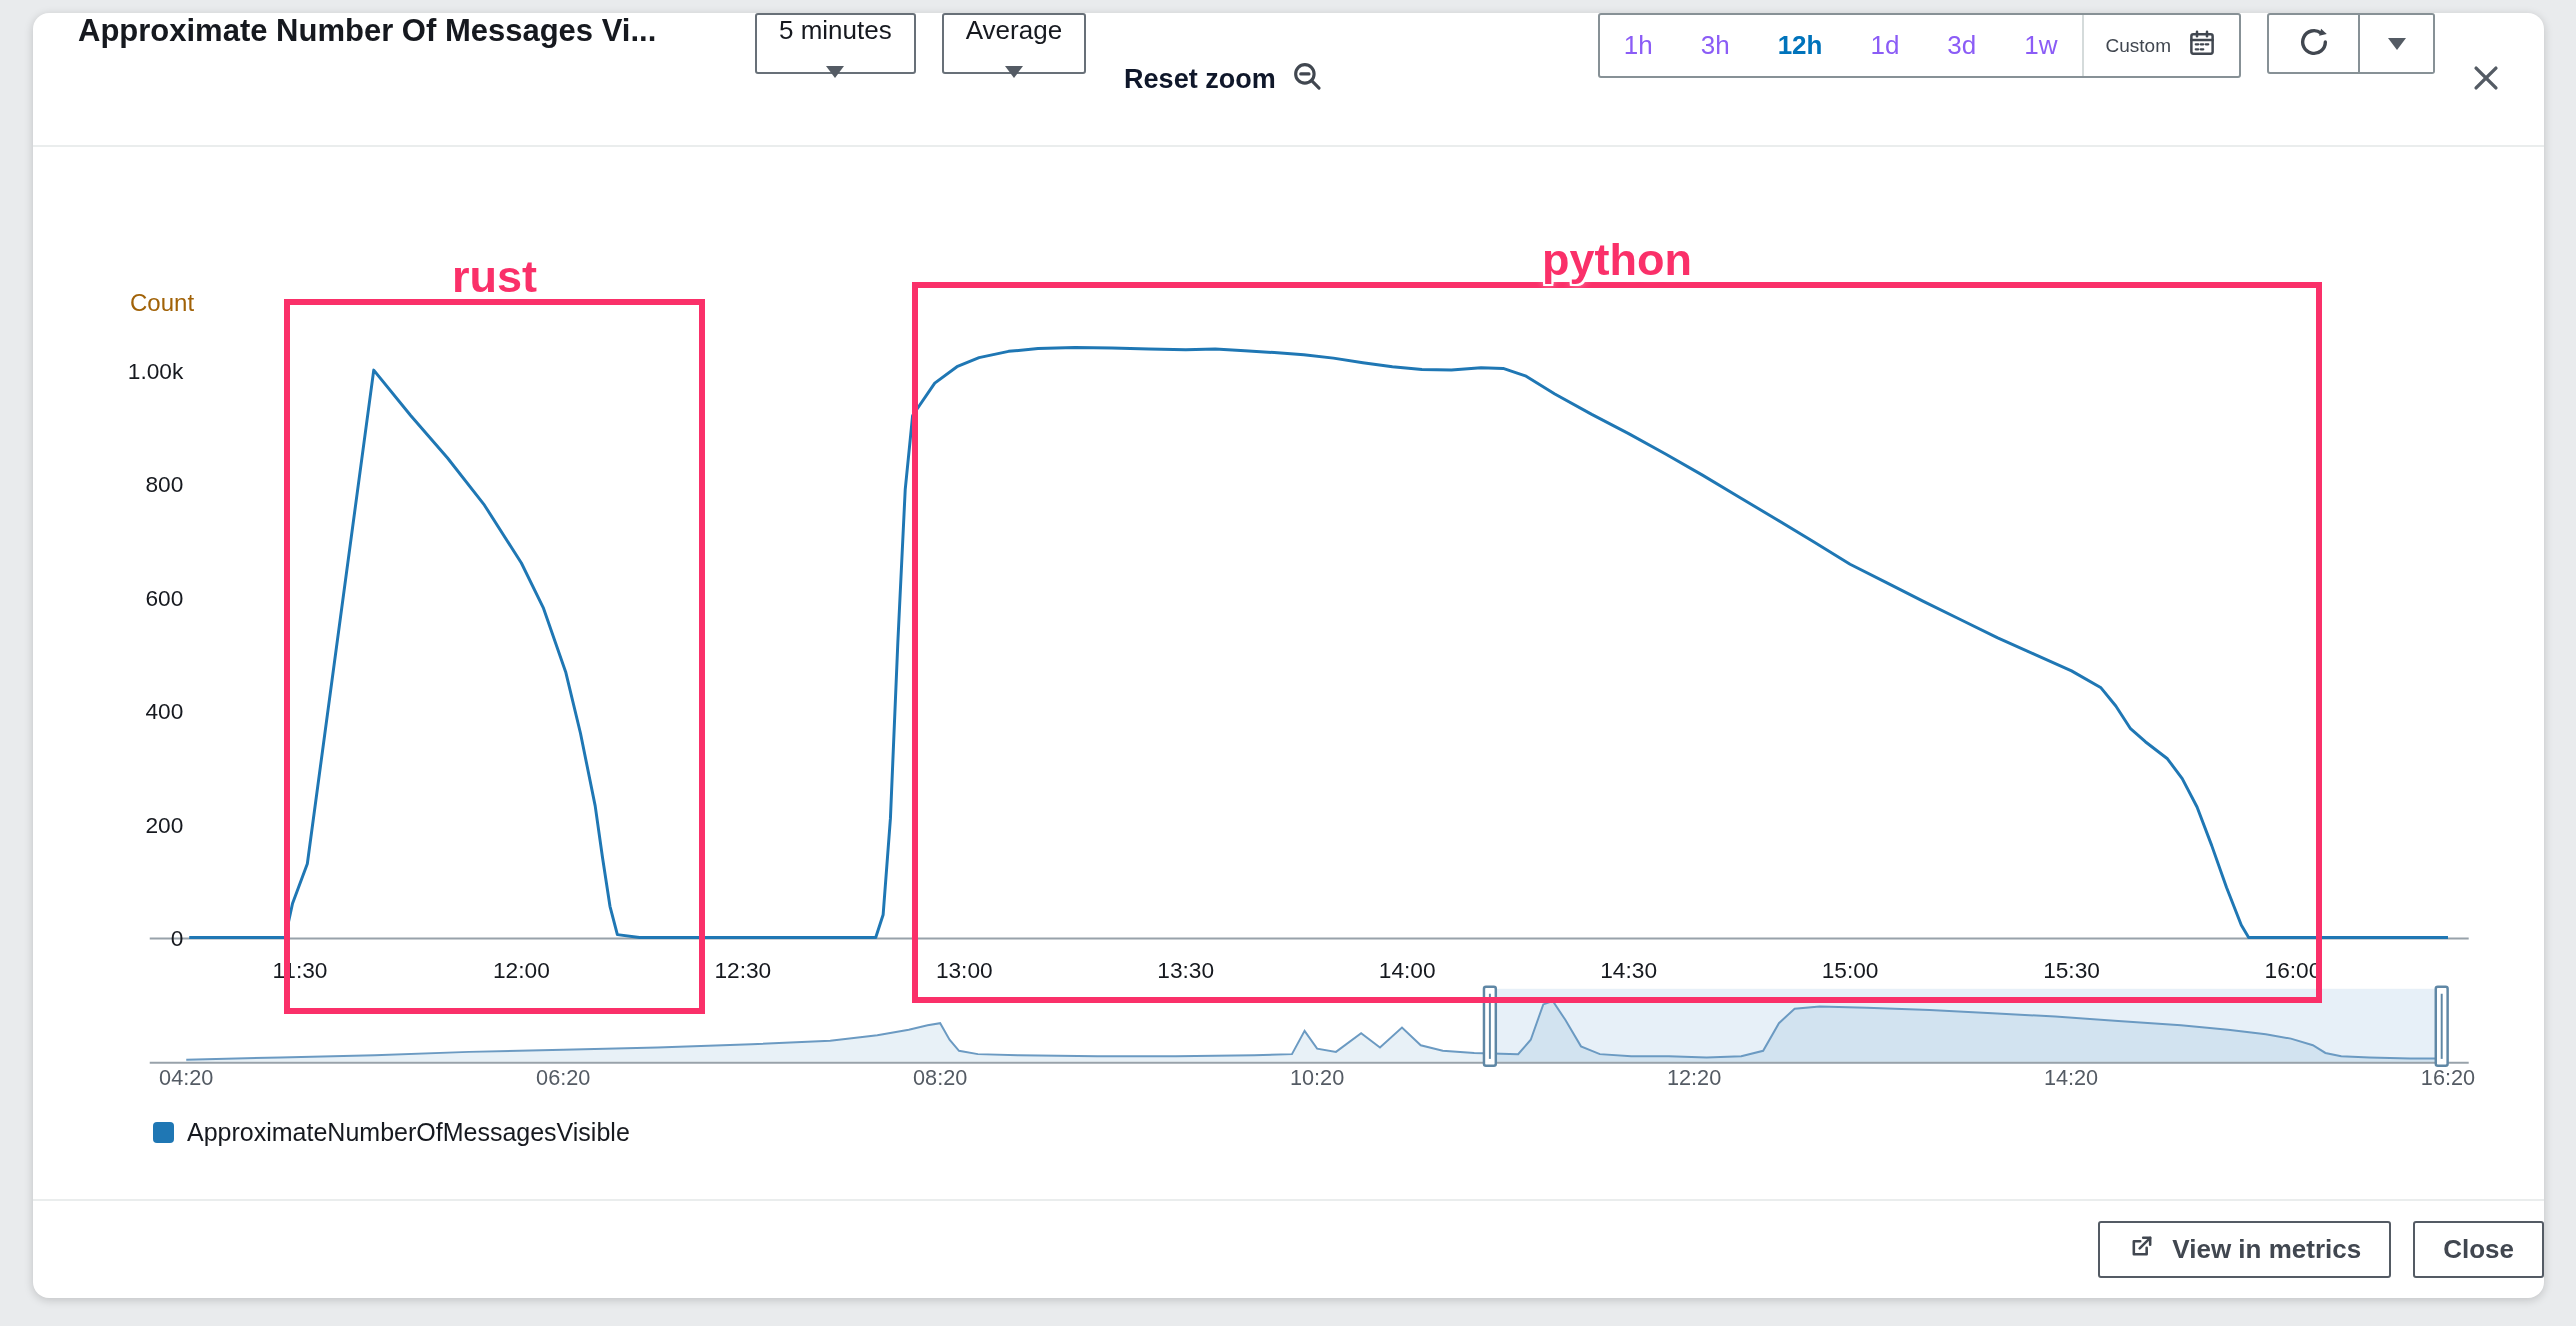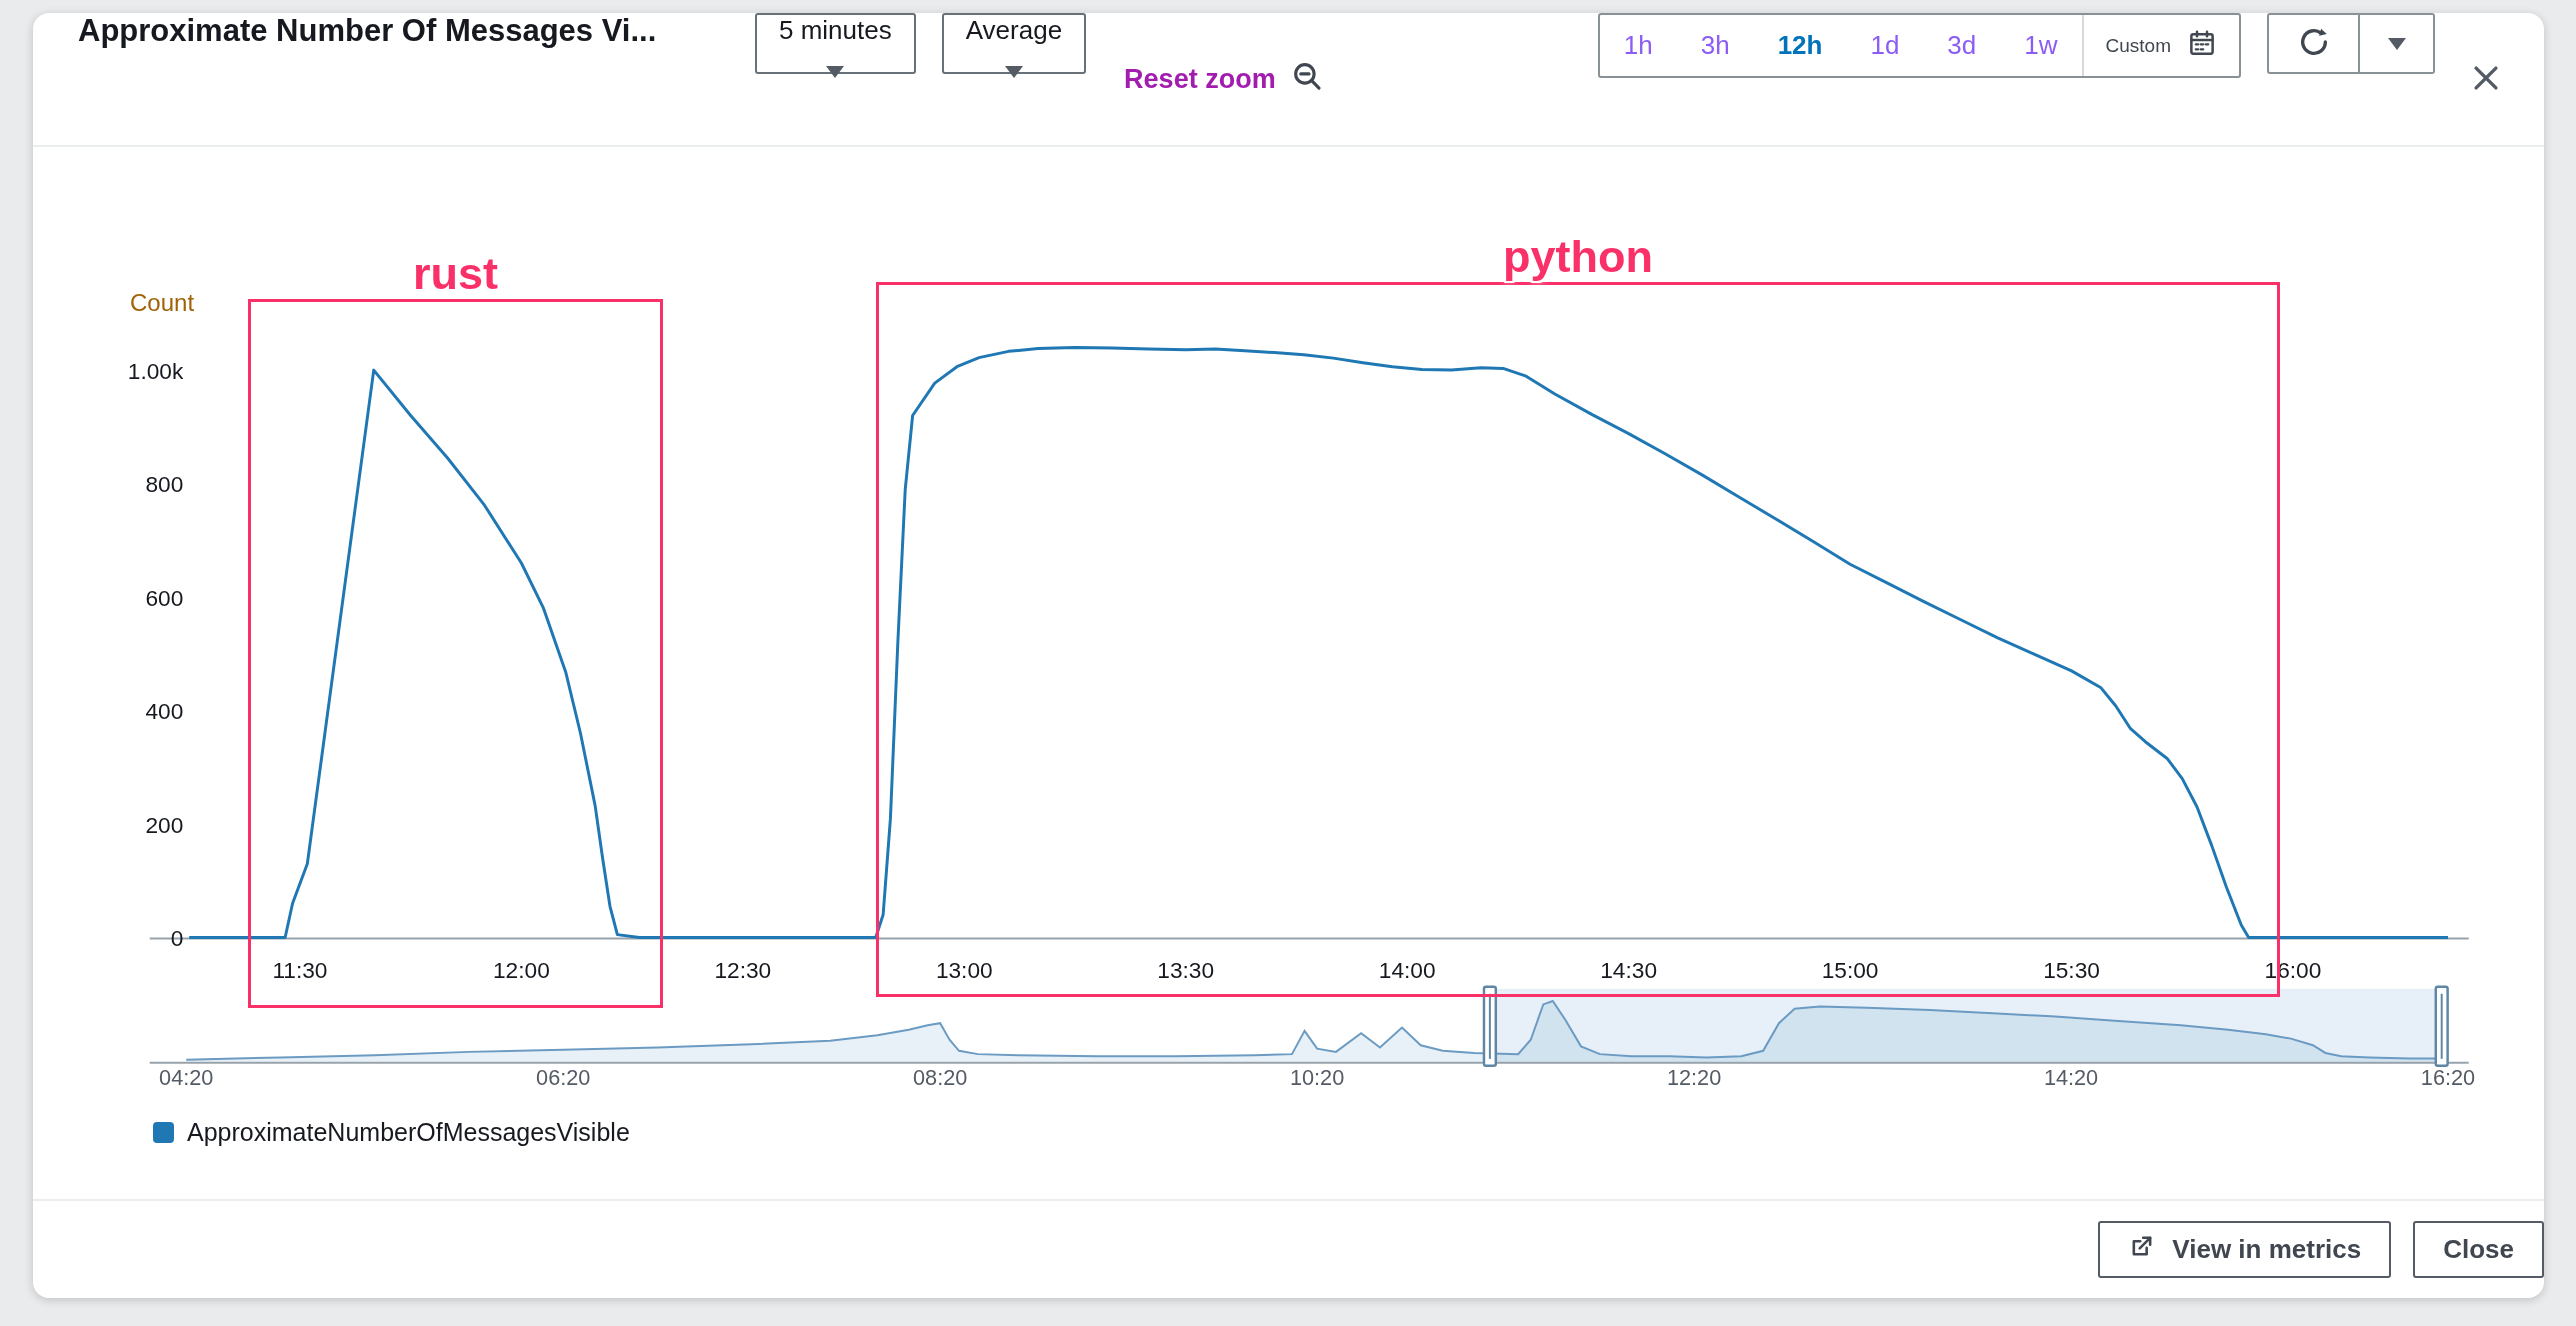--- a/index.html
+++ b/index.html
@@ -7,42 +7,42 @@
   .modal{position:absolute;left:33px;top:13px;width:2511px;height:1285px;background:#fff;
     border-radius:16px;box-shadow:0 2px 10px rgba(0,0,0,.18);display:flex;flex-direction:column;}
   
   .hdr{display:flex;height:132px;padding:0 41px 0 45px;gap:26px;flex:none;}
   .title{font-size:31px;font-weight:bold;white-space:nowrap;width:651px;overflow:hidden;}
   button{font-family:"Liberation Sans",sans-serif;}
   .dd{display:flex;align-items:center;gap:20px;border:2px solid #687078;border-radius:3px;
     background:#fff;height:61px;padding:0 22px;font-size:26px;color:#16191f;cursor:pointer;flex-direction:column;}
   .caret{width:0;height:0;border-left:9px solid transparent;border-right:9px solid transparent;
     border-top:12px solid #545b64;display:inline-block;}
-  .reset{display:flex;align-items:center;gap:14px;font-size:27px;font-weight:bold;color:#a21caf;
+  .reset{display:flex;align-items:center;gap:14px;font-size:27px;font-weight:bold;color:#0f172a;
     background:none;border:none;cursor:pointer;margin-left:6px;}
   .seg{display:flex;align-items:stretch;border:2px solid #879196;border-radius:3px;height:61px;
     margin-left:auto;background:#fff;}
   .tr-btn{display:flex;align-items:center;padding:0 24px;font-size:26px;color:#8b5cf6;
     background:none;border:none;cursor:pointer;font-weight:500;}
   .tr-btn.selected{color:#0073bb;font-weight:bold;}
   .seg .custom{border:none;border-left:2px solid #d5dbdb;display:flex;align-items:center;gap:16px;
     padding:0 22px;font-size:19px;color:#414750;background:none;cursor:pointer;}
   .splitgrp{display:flex;}
   .splitgrp button{background:#fff;border:2px solid #879196;height:61px;display:flex;
     align-items:center;justify-content:center;cursor:pointer;}
   .refresh-btn{width:93px;border-radius:3px 0 0 3px;}
   .refresh-dd{width:75px;border-left:none !important;border-radius:0 3px 3px 0;}
   .close-x{background:none;border:none;cursor:pointer;margin-left:8px;padding:0;}
   .hr{border-top:2px solid #eaeded;flex:none;}
   
   .chart-section{position:relative;height:1046px;margin-top:6px;flex:none;}
   #chart-svg{position:absolute;left:0;top:0;width:2511px;height:1046px;}
   #chart-svg text{font-family:"Liberation Sans",sans-serif;}
   .count-label{position:absolute;left:97px;top:136px;font-size:24px;color:#a16207;}
-  .anno{position:absolute;border:3px solid #ef4444;z-index:5;pointer-events:none;}
+  .anno{position:absolute;border:6px solid #ef4444;z-index:5;pointer-events:none;margin-left:36px;}
   .anno-label{position:absolute;bottom:100%;margin-bottom:2px;left:50%;transform:translateX(-50%);
     font-size:45px;font-weight:bold;color:#fa3069;
     text-shadow:2px 0 0 #fff,-2px 0 0 #fff,0 2px 0 #fff,0 -2px 0 #fff,
       2px 2px 0 #fff,-2px -2px 0 #fff,2px -2px 0 #fff,-2px 2px 0 #fff,0 0 8px #fff;}
   .legend{position:absolute;left:120px;top:965px;display:flex;align-items:center;gap:13px;
     font-size:25px;color:#16191f;cursor:pointer;}
   .legend-swatch{width:21px;height:21px;border-radius:4px;background:#1f77b4;display:inline-block;}
   
   .ftr{border-top:2px solid #eaeded;flex:1;display:flex;align-items:center;
     justify-content:flex-end;gap:22px;}

